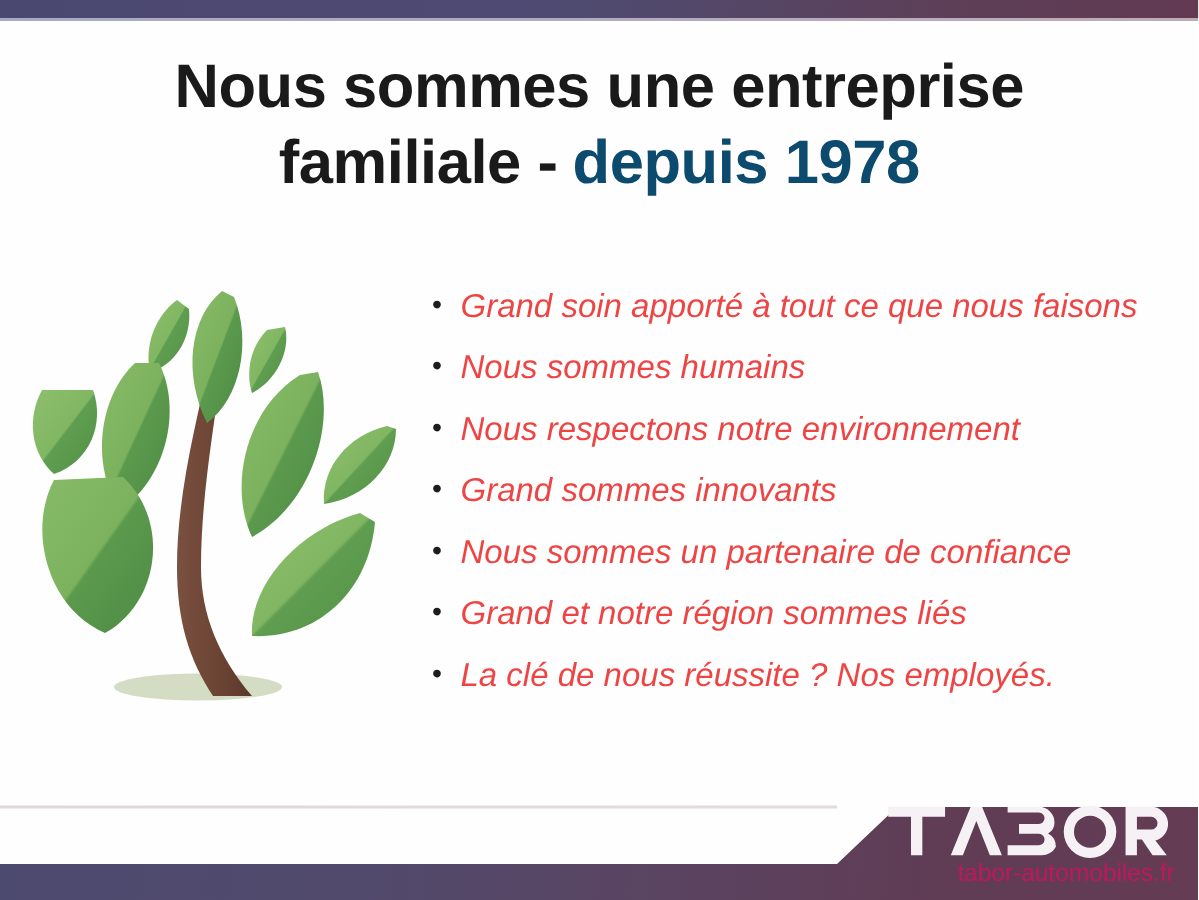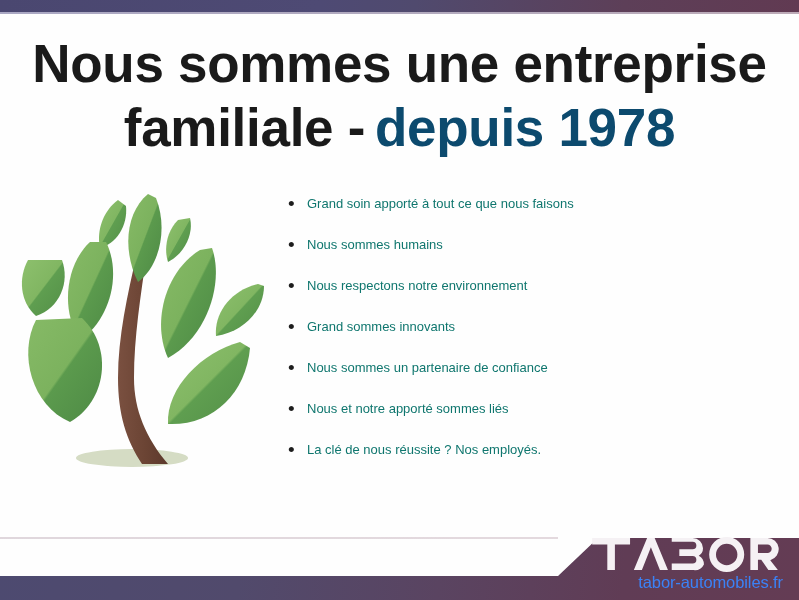--- a/index.html
+++ b/index.html
@@ -58,21 +58,21 @@
   .title-block {
     position: absolute;
     left: 0;
     top: 36px;
     width: 799px;
     text-align: center;
     line-height: 1.05;
   }
   .title-line {
     display: block;
-    font-size: 53px;
+    font-size: 41px;
     font-weight: bold;
     color: #1a1a1a;
     letter-spacing: -0.3px;
   }
   .title-line.second { margin-top: 8px; }
   .title-accent {
     color: #0c4a6e;
     font-weight: bold;
   }
   .title-spacer { display: inline-block; width: 10px; }
@@ -91,24 +91,25 @@
   }
   .bullet-dot {
     width: 19px;
     flex: 0 0 19px;
     font-size: 19px;
     line-height: 28px;
     color: #1d1d1d;
     text-align: left;
   }
   .bullet-text {
-    font-size: 13px;
+    font-size: 22px;
     line-height: 28px;
-    color: #0f766e;
+    color: #ef4444;
     white-space: nowrap;
+    font-style: italic;
   }
 
   
   .tree {
     position: absolute;
     left: 18px;
     top: 192px;
     width: 252px;
     height: 290px;
   }
@@ -121,21 +122,21 @@
     text-align: right;
   }
   .logo-mark {
     display: block;
     height: 36px;
   }
   .logo-tagline {
     display: block;
     margin-top: 1px;
     font-size: 16.5px;
-    color: #3b82f6;
+    color: #be185d;
     letter-spacing: -0.1px;
   }
 </style>
 </head>
 <body>
 
 <div id="slide">
 
   <div class="band-top"></div>
   <div class="band-top-hairline"></div>
@@ -210,21 +211,21 @@
     <div class="bullet-row">
       <span class="bullet-dot">•</span>
       <span class="bullet-text">Grand sommes innovants</span>
     </div>
     <div class="bullet-row">
       <span class="bullet-dot">•</span>
       <span class="bullet-text">Nous sommes un partenaire de confiance</span>
     </div>
     <div class="bullet-row">
       <span class="bullet-dot">•</span>
-      <span class="bullet-text">Nous et notre apporté sommes liés</span>
+      <span class="bullet-text">Grand et notre région sommes liés</span>
     </div>
     <div class="bullet-row">
       <span class="bullet-dot">•</span>
       <span class="bullet-text">La clé de nous réussite ? Nos employés.</span>
     </div>
   </div>
 
   <div class="band-bottom-hairline"></div>
   <div class="band-bottom"></div>
 

